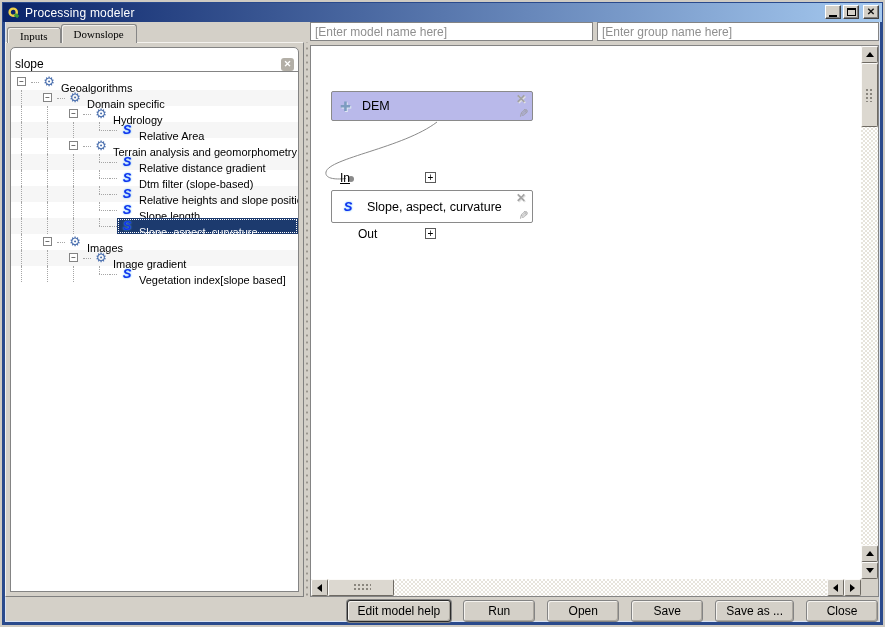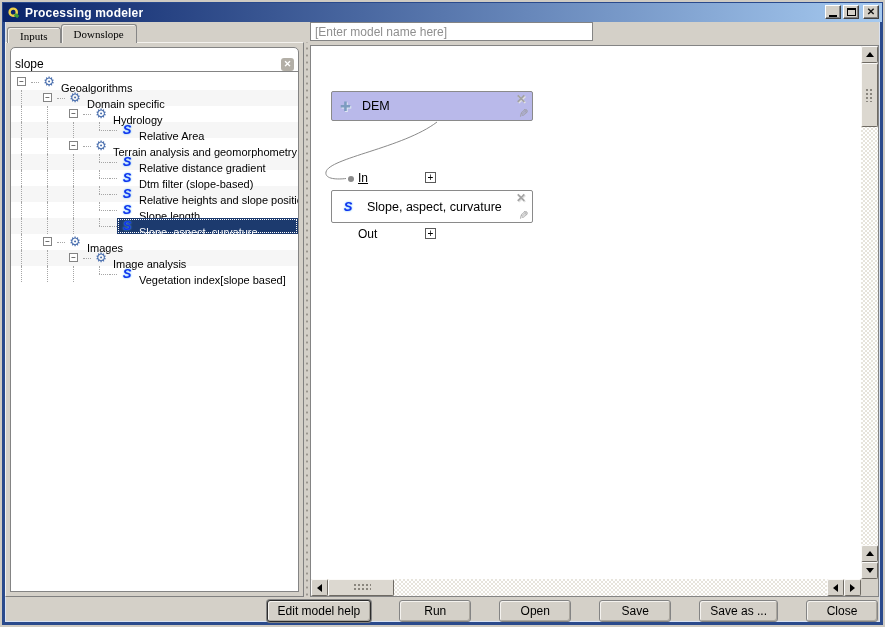--- a/index.html
+++ b/index.html
@@ -9,21 +9,21 @@
     box-shadow: inset 0 0 0 2px #cfcbc3, inset 0 0 0 5px var(--frame), inset 0 0 0 6px #d9e2f2;
     overflow:hidden;
   }
   
   .titlebar {
     position:absolute; left:3px; right:3px; top:3px; height:19px;
     background:linear-gradient(to right, var(--titlebar_left), var(--titlebar_right));
     display:flex; align-items:center; padding-left:4px; color:#fff;
   }
   .titlebar .app-icon { width:14px; height:14px; margin-right:4px; }
-  .titlebar .title-text { font-size:12px; font-weight:bold; letter-spacing:.2px; }
+  .titlebar .title-text { font-size:12px; font-weight:normal; letter-spacing:.2px; }
   .win-controls { position:absolute; right:3px; top:2px; display:flex; gap:2px; }
   .win-btn {
     width:16px; height:14px; background:#d4d0c8;
     border:1px solid; border-color:#ffffff #404040 #404040 #ffffff;
     box-shadow: inset -1px -1px 0 #808080;
     display:flex; align-items:center; justify-content:center; position:relative;
   }
   .win-btn.close { margin-left:2px; }
   .glyph-min { width:8px; height:2px; background:#000; margin-top:7px; }
   .glyph-max { width:9px; height:8px; border:1px solid #000; border-top-width:2px; }
@@ -136,21 +136,21 @@
     border:1px solid; border-color:#fcfbf9 #6e6a63 #6e6a63 #fcfbf9; border-radius:2px;
   }
   .v-thumb { top:17px; height:64px; left:0; width:17px; }
   .h-thumb { left:17px; width:66px; top:0; height:17px; }
   .grip-v { position:absolute; left:3px; right:3px; top:24px; height:14px;
     background-image:radial-gradient(circle,#8a867e 0.9px, transparent 1.1px); background-size:4px 4px; }
   .grip-h { position:absolute; top:3px; bottom:3px; left:24px; width:18px;
     background-image:radial-gradient(circle,#8a867e 0.9px, transparent 1.1px); background-size:4px 4px; }
   .sb-corner { position:absolute; right:0; bottom:0; width:17px; height:17px; background:#d4d0c8; }
   
-  .footer { position:absolute; right:7px; bottom:5px; display:flex; gap:28px; align-items:center; }
+  .footer { position:absolute; right:7px; bottom:5px; display:flex; gap:12px; align-items:center; }
   .btn {
     height:22px; min-width:72px; padding:0 10px; font-size:12px; font-family:"Liberation Sans",sans-serif;
     background:#d4d0c8; color:#000; border:1px solid #848484; border-radius:3px;
     box-shadow: inset 1px 1px 0 #f5f3ef, inset -1px -1px 0 #aaa69e;
     display:flex; align-items:center; justify-content:center;
   }
   .btn.default { border:1px solid #2c2c2c; box-shadow:0 0 0 1px #848484, inset 1px 1px 0 #f5f3ef, inset -1px -1px 0 #aaa69e; }
 </style>
 </head>
 <body>
@@ -311,57 +311,58 @@
         </div>
         <div class="tree-row">
           <span class="guide"></span>
           <span class="guide"></span>
           <span class="expand-slot">
             <span class="expand-box">−</span>
           </span>
           <span class="hline"></span>
           <span class="row-main">
             <span class="gear">⚙</span>
-            <span class="tree-label">Image analysis</span>
+            <span class="tree-label">Image gradient</span>
           </span>
         </div>
         <div class="tree-row">
           <span class="guide"></span>
           <span class="guide"></span>
           <span class="guide"></span>
           <span class="leaf-slot"></span>
           <span class="hline"></span>
           <span class="row-main">
             <span class="saga">S</span>
             <span class="tree-label">Vegetation index[slope based]</span>
           </span>
         </div>
       </div>
   </div>
 
   <div class="splitter"></div>
 
   <input id="model-name" class="hdr-input" type="text" placeholder="[Enter model name here]" style="">
+  <input id="group-name" class="hdr-input" type="text" placeholder="[Enter group name here]" style="">
 
   <div class="canvas">
     <svg class="curve-svg" width="552" height="535">
       <path d="M 126 76 C 92 102, 18 112, 15 126 C 13.5 133.5, 27 133.5, 35 132.5" fill="none" stroke="#8a8a8a" stroke-width="1"></path>
     </svg>
 
     <div class="node node-input">
       <span class="n-icon add-cross">✚</span>
       <span class="n-label">DEM</span>
       <div class="node-tools">
         <span class="del-icon">✕</span>
         <span class="edit-icon">✎</span>
       </div>
     </div>
 
     <span class="port-dot" style="left:37px; top:130px;"></span>
-    <div class="port-row" style="left:47px; top:125px;text-decoration:underline;">In</div>
+    <div class="port-row" style="left:29px; top:125px;text-decoration:underline;">In</div>
     <div class="plus-box" style="left:114px; top:126px;">+</div>
 
     <div class="node node-alg">
       <span class="n-icon saga">S</span>
       <span class="n-label">Slope, aspect, curvature</span>
       <div class="node-tools">
         <span class="del-icon">✕</span>
         <span class="edit-icon">✎</span>
       </div>
     </div>

